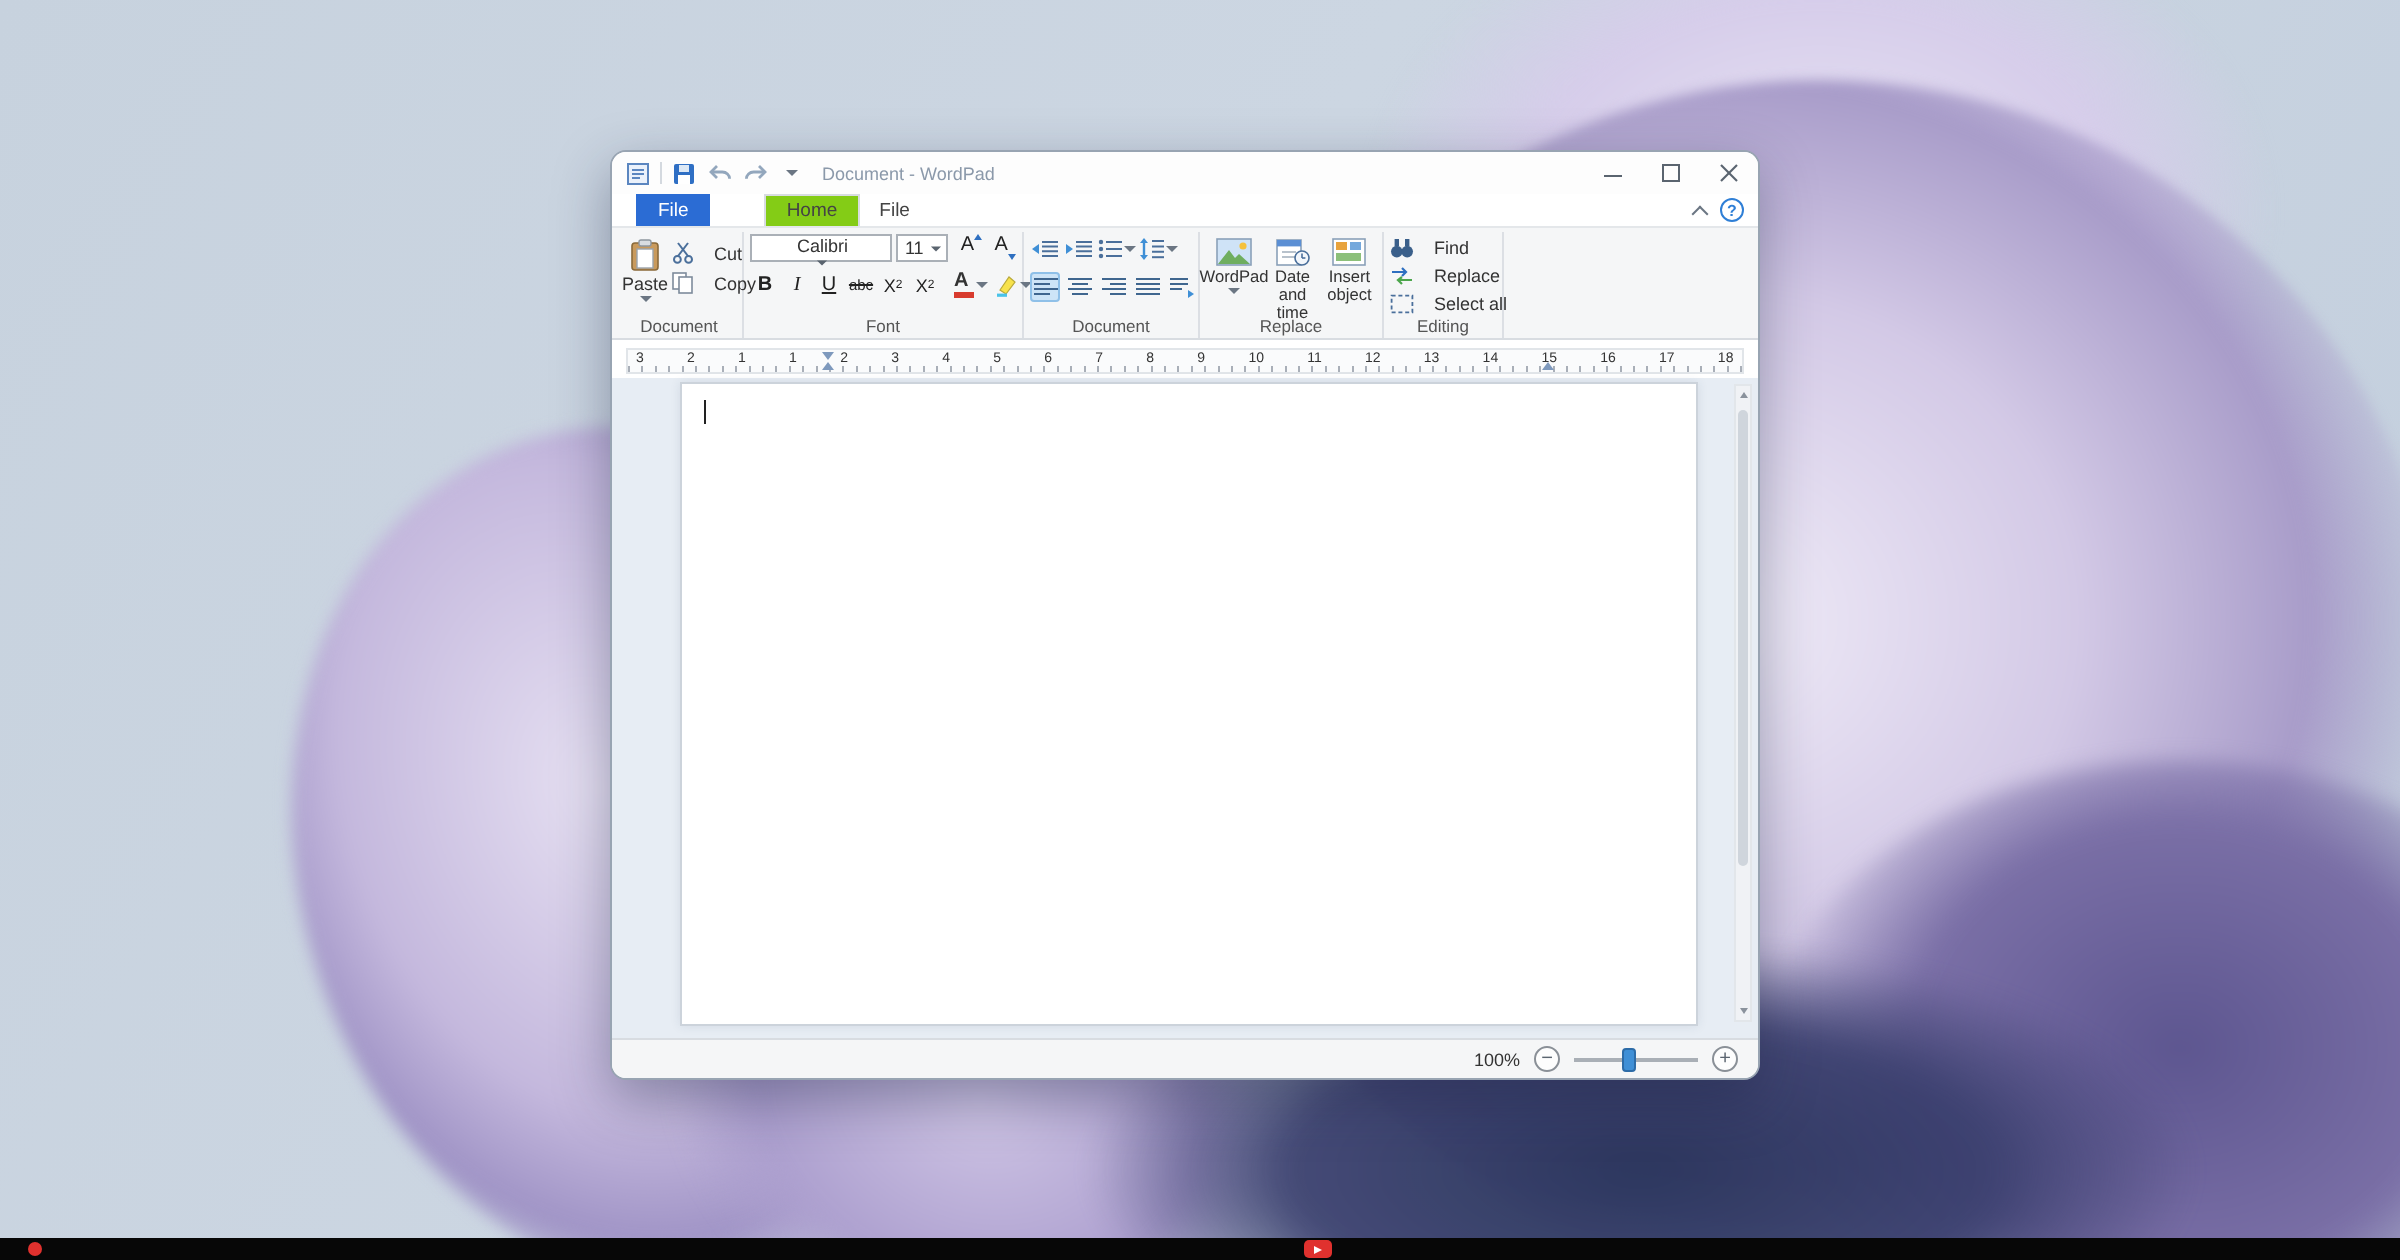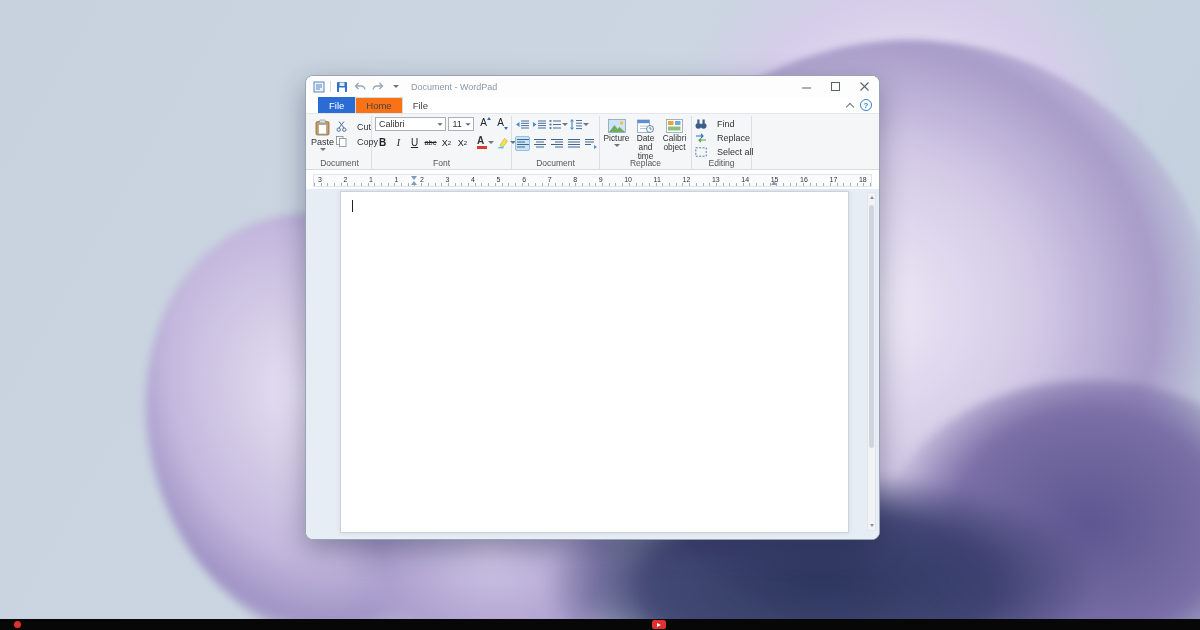--- a/index.html
+++ b/index.html
@@ -25,40 +25,40 @@
   .qat .vsep { width:1px; height:11px; background:#d4d9df; }
   .qat-btn { display:flex; align-items:center; justify-content:center; width:14px; height:16px; }
   .dd { width:0; height:0; border-left:3px solid transparent; border-right:3px solid transparent; border-top:3.5px solid #6b7683; }
   .title-text { margin-left:8px; font-size:9px; color:#8b99aa; white-space:nowrap; }
   .win-controls { margin-left:auto; display:flex; height:100%; }
   .win-btn { width:29px; height:100%; display:flex; align-items:center; justify-content:center; }
 
   .tabrow { height:16px; flex:0 0 16px; display:flex; align-items:stretch; background:#fff; position:relative; }
   .file-tab { margin-left:12px; padding:0 11px; background:#2b6cd4; color:#fff; display:flex; align-items:center; font-size:9.5px; }
   .tab { padding:0 10px; display:flex; align-items:center; font-size:9.5px; color:#444; }
-  .tab.active { background:#f97316; border:1px solid #d8dce1; border-bottom:none; }
+  .tab.active { background:#84cc16; border:1px solid #d8dce1; border-bottom:none;margin-left:27px; }
   .tab-right { margin-left:auto; display:flex; align-items:center; gap:7px; padding-right:7px; }
   .chev { width:6px; height:6px; border-left:1.4px solid #6b7683; border-top:1.4px solid #6b7683; transform:rotate(45deg); margin-top:3px; }
   .help-btn { width:12px; height:12px; border-radius:50%; border:1.2px solid #2f7fd6; color:#2f7fd6; font-size:8px; font-weight:bold; display:flex; align-items:center; justify-content:center; }
 
   .ribbon { height:57px; flex:0 0 57px; background:#f5f6f7; border-top:1px solid #e4e7ea; border-bottom:1px solid #d8dce1; display:flex; padding:2px 0 0 2px; }
   .group { position:relative; padding:1px 3px 12px 3px; border-right:1px solid #dcdfe4; display:flex; }
   .group-label { position:absolute; left:0; right:0; bottom:1px; text-align:center; font-size:8.5px; color:#555; }
 
   
   .g-clip { width:64px; }
   .paste-btn { width:29px; display:flex; flex-direction:column; align-items:center; justify-content:flex-start; gap:1px; padding-top:2px; }
   .cutcopy { display:flex; flex-direction:column; gap:4px; padding-top:4px; margin-left:2px; }
   .mini-row { display:flex; align-items:center; gap:10px; font-size:9px; color:#333; white-space:nowrap; }
 
   
   .g-font { width:140px; flex-direction:column; }
   .font-row1 { display:flex; gap:2px; align-items:center; }
   .combo { height:14px; background:#fff; border:1px solid #aab0b7; display:flex; align-items:center; justify-content:space-between; font-size:9px; padding:0 2px 0 3px; gap:2px; }
-  .combo-font { width:72px; }
+  .combo-font { width:72px;flex-direction:column; }
   .combo-size { width:26px; }
   .combo .dd { border-top-color:#5a646f; transform:scale(.85); }
   .azbtn { width:15px; height:14px; display:flex; align-items:flex-start; justify-content:center; font-size:10px; color:#222; line-height:12px; position:relative; }
   .azbtn .tri { position:absolute; right:0; width:0; height:0; border-left:2.5px solid transparent; border-right:2.5px solid transparent; }
   .tri-up { top:0; border-bottom:3.5px solid #2e6fc0; }
   .tri-dn { bottom:1px; border-top:3.5px solid #2e6fc0; }
   .font-row2 { display:flex; align-items:center; gap:1px; margin-top:4px; }
   .fmt-btn { min-width:15px; height:15px; display:flex; align-items:center; justify-content:center; font-size:10px; color:#222; border-radius:2px; }
   .fmt-b { font-weight:bold; }
   .fmt-i { font-style:italic; font-family:"Liberation Serif",serif; }
@@ -386,21 +386,21 @@
 
     <div class="group g-ins">
       <div class="big-btn">
         <span>
           <svg width="18" height="14">
               <rect x="0.5" y="0.5" width="17" height="13" fill="#cfe3f7" stroke="#8aa0b8" stroke-width="0.8"></rect>
               <circle cx="13.5" cy="4" r="1.8" fill="#f5c13c"></circle>
               <path d="M1 13 L6.5 6 L9.5 10 L11.5 8 L17 13 Z" fill="#6fae5f"></path>
             </svg>
         </span>
-        <span>Picture</span>
+        <span>WordPad</span>
         <span class="dd"></span>
       </div>
       <div class="big-btn">
         <span>
           <svg width="17" height="14">
               <rect x="0.5" y="1" width="12" height="12.5" fill="#fff" stroke="#8aa0b8" stroke-width="0.8"></rect>
               <rect x="0.5" y="1" width="12" height="3.2" fill="#5b8fd4"></rect>
               <line x1="3" y1="7" x2="10" y2="7" stroke="#b8c2cc"></line>
               <line x1="3" y1="9.5" x2="10" y2="9.5" stroke="#b8c2cc"></line>
               <circle cx="13" cy="10" r="3.5" fill="#f2f6fb" stroke="#4a6f9b" stroke-width="0.8"></circle>
@@ -412,21 +412,21 @@
       </div>
       <div class="big-btn">
         <span>
           <svg width="17" height="14">
               <rect x="0.5" y="0.5" width="16" height="13" fill="#fff" stroke="#8aa0b8" stroke-width="0.8"></rect>
               <rect x="2" y="2" width="5.5" height="4" fill="#e8a33d"></rect>
               <rect x="9" y="2" width="5.5" height="4" fill="#74a8dc"></rect>
               <rect x="2" y="7.5" width="12.5" height="4" fill="#8cc07a"></rect>
             </svg>
         </span>
-        <span>Calibri object</span>
+        <span>Insert object</span>
       </div>
       <div class="group-label">Replace</div>
     </div>
 
     <div class="group g-edit">
       <div class="mini-row">
         <span>
           <svg width="12" height="10">
               <rect x="2.3" y="0.5" width="2.2" height="3.5" fill="#3a5f8a"></rect>
               <rect x="7.5" y="0.5" width="2.2" height="3.5" fill="#3a5f8a"></rect>
@@ -497,20 +497,28 @@
       <span class="scroll-arrow sa-up">
           <span class="sa-tri-up"></span>
         </span>
       <span class="vthumb"></span>
       <span class="scroll-arrow sa-dn">
           <span class="sa-tri-dn"></span>
         </span>
     </div>
   </div>
 
+  <div class="statusbar">
+    <span class="zoom-label">100%</span>
+    <span class="zoom-btn">−</span>
+    <span class="zoom-track">
+      <span class="zoom-thumb"></span>
+    </span>
+    <span class="zoom-btn">+</span>
+  </div>
 
 </div>
 
 <div class="bottom-bar">
   <span class="rec-dot"></span>
   <span class="play-logo">
       <span class="play-tri"></span>
     </span>
 </div>
 

